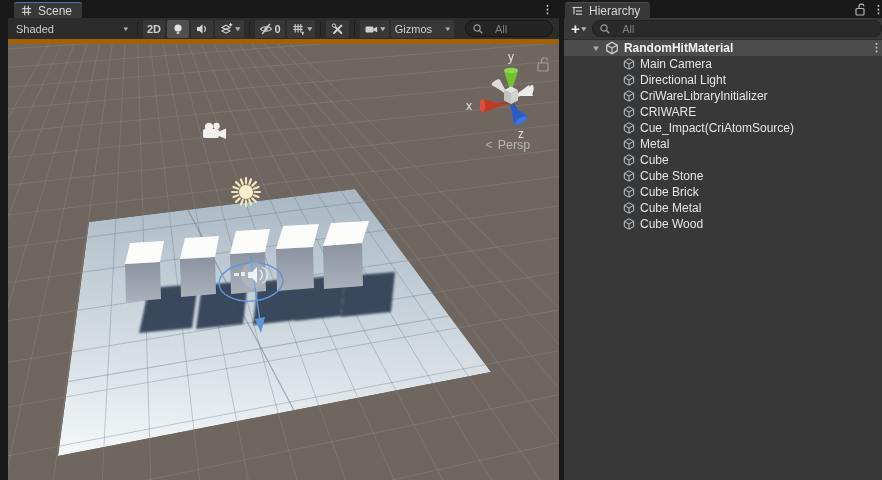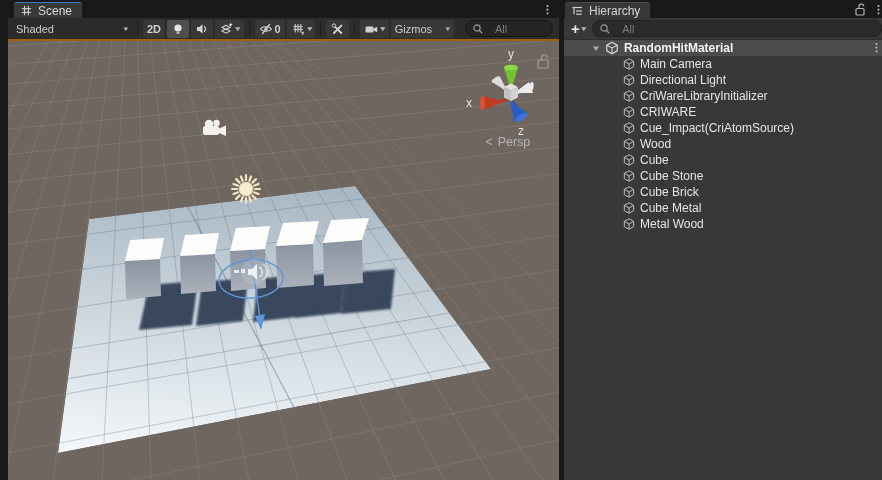--- a/index.html
+++ b/index.html
@@ -15,21 +15,21 @@
   .tabbar{height:18px;flex:0 0 18px;background:#191919;display:flex;align-items:flex-end;position:relative;}
   .tab{height:15px;display:flex;align-items:center;gap:5px;background:#383838;color:#d6d6d6;
        font-size:12px;padding:0 10px 0 6px;border-radius:3px 3px 0 0;border-top:1px solid #3a79bb;}
   .scene-panel .tab{margin-left:6px;}
   .hier-panel .tab{margin-left:1px;border-top:1px solid #4a4a4a;}
   .kebab{color:#c2c2c2;font-size:11px;font-weight:bold;line-height:1;letter-spacing:0;}
   .tabbar .kebab{position:absolute;right:6px;top:4px;}
   .tabbar .lockbtn{position:absolute;right:24px;top:3px;}
 
   
-  .toolbar{height:21px;flex:0 0 21px;background:#2c2c2c;border-bottom:2px solid #a16207;
+  .toolbar{height:21px;flex:0 0 21px;background:#2c2c2c;border-bottom:5px solid #a16207;
            display:flex;align-items:center;padding:0 4px;gap:2px;color:#cfcfcf;font-size:11px;}
   .dd{display:flex;align-items:center;height:18px;padding:0 4px;border-radius:2px;background:#383838;}
   .shading-dd{width:112px;justify-content:space-between;background:#2c2c2c;}
   .tbtn{height:18px;display:flex;align-items:center;gap:2px;background:#383838;
         border:none;border-radius:2px;color:#cfcfcf;padding:0 4px;font-size:11px;font-weight:bold;font-family:inherit;}
   .tbtn.on{background:#4f4f4f;}
   .sep{width:1px;height:15px;background:#1e1e1e;margin:0 3px;flex:0 0 1px;}
   .caret{font-size:7px;color:#b5b5b5;transform:scaleX(1.3);}
   .search{display:flex;align-items:center;gap:11px;background:#242424;border:1px solid #151515;
           border-radius:9px;height:15px;padding:0 6px;color:#7d7d7d;font-size:11px;}
@@ -469,21 +469,21 @@
     <span class="hlabel">Cue_Impact(CriAtomSource)</span>
   </li>
 
   <li class="hrow">
     <span class="go-icon">
       <svg width="12" height="12" viewBox="0 0 12 12">
         <polygon points="6,0.8 10.7,3.4 10.7,8.6 6,11.2 1.3,8.6 1.3,3.4" fill="none" stroke="#bcc3c9" stroke-width="1"></polygon>
         <path d="M1.3,3.4 L6,6 L10.7,3.4 M6,6 L6,11.2" stroke="#bcc3c9" stroke-width="1" fill="none"></path>
       </svg>
     </span>
-    <span class="hlabel">Wood</span>
+    <span class="hlabel">Metal</span>
   </li>
 
   <li class="hrow">
     <span class="go-icon">
       <svg width="12" height="12" viewBox="0 0 12 12">
         <polygon points="6,0.8 10.7,3.4 10.7,8.6 6,11.2 1.3,8.6 1.3,3.4" fill="none" stroke="#bcc3c9" stroke-width="1"></polygon>
         <path d="M1.3,3.4 L6,6 L10.7,3.4 M6,6 L6,11.2" stroke="#bcc3c9" stroke-width="1" fill="none"></path>
       </svg>
     </span>
     <span class="hlabel">Cube</span>
@@ -519,17 +519,17 @@
     <span class="hlabel">Cube Metal</span>
   </li>
 
   <li class="hrow">
     <span class="go-icon">
       <svg width="12" height="12" viewBox="0 0 12 12">
         <polygon points="6,0.8 10.7,3.4 10.7,8.6 6,11.2 1.3,8.6 1.3,3.4" fill="none" stroke="#bcc3c9" stroke-width="1"></polygon>
         <path d="M1.3,3.4 L6,6 L10.7,3.4 M6,6 L6,11.2" stroke="#bcc3c9" stroke-width="1" fill="none"></path>
       </svg>
     </span>
-    <span class="hlabel">Metal Wood</span>
+    <span class="hlabel">Cube Wood</span>
   </li>
 </ul>
   </div>
 </div>
 
 </body></html>

